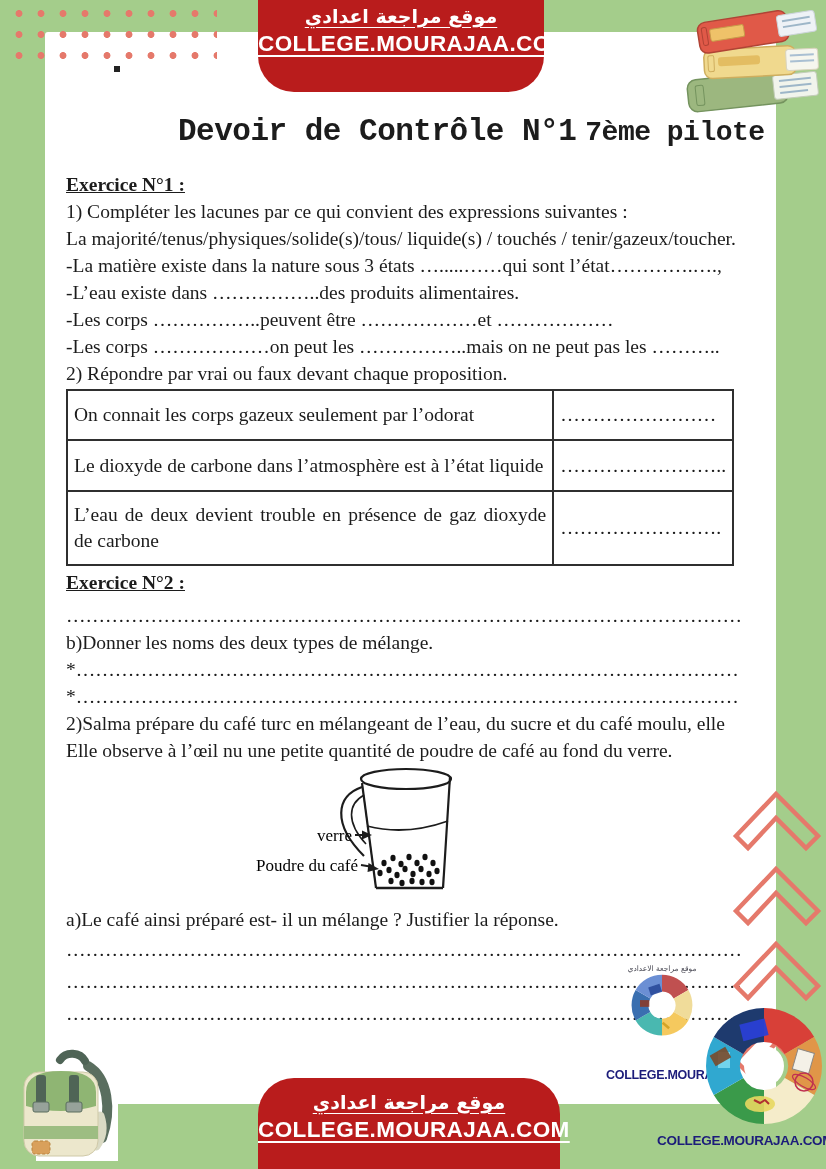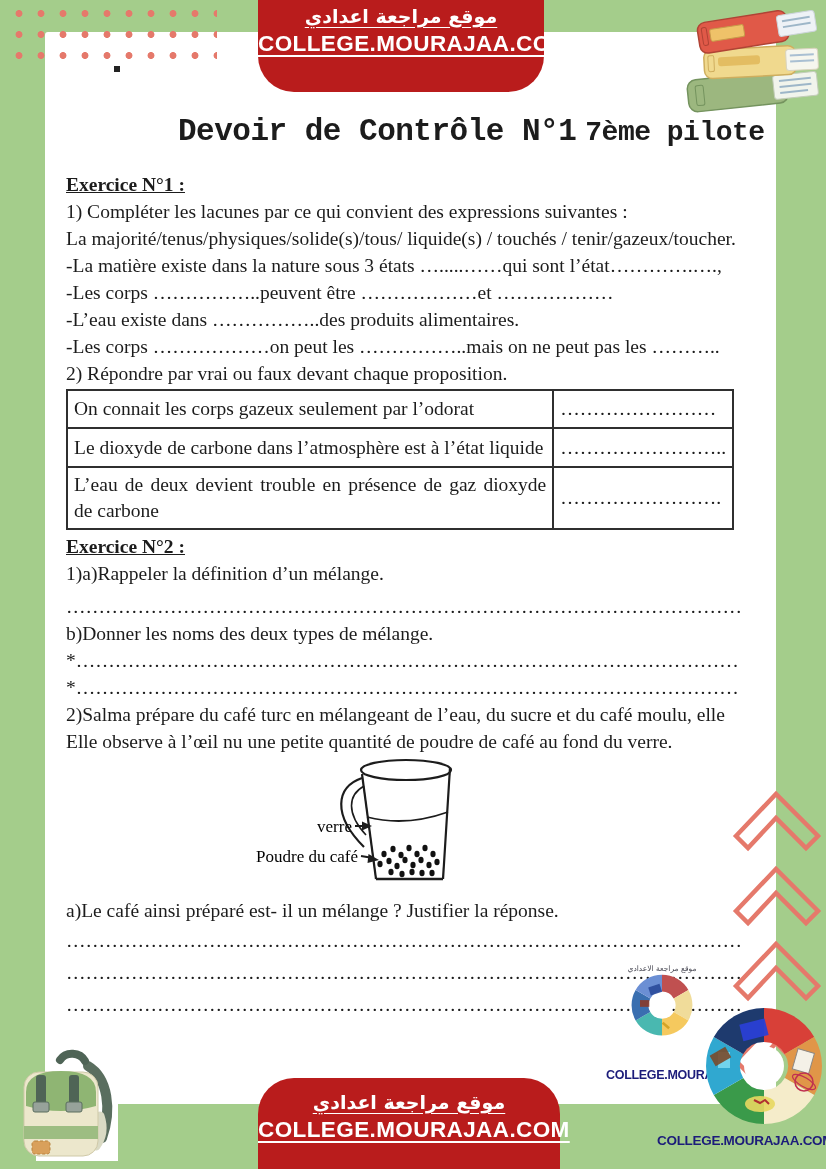--- a/index.html
+++ b/index.html
@@ -31,21 +31,21 @@
   .title .main{font-size:31px;letter-spacing:-0.5px;}
   .title .grade{font-size:28px;margin-left:9px;letter-spacing:-0.5px;}
 
   
   .content{position:absolute;left:66px;top:171px;width:674px;font-size:19.5px;line-height:27px;}
   .bold-h{font-weight:bold;text-decoration:underline;}
   .dotline{white-space:nowrap;overflow:hidden;}
   .txtline{white-space:nowrap;overflow:hidden;}
 
   table.tf{border-collapse:collapse;width:668px;margin:2px 0 3px 0;}
-  table.tf td{border:2px solid #2f2f2f;padding:4px 6px;font-size:19.5px;line-height:26px;vertical-align:middle;}
+  table.tf td{border:2px solid #2f2f2f;padding:10px 6px;font-size:19.5px;line-height:26px;vertical-align:middle;}
   td.stmt{width:482px;}
   td.stmt.just{text-align:justify;}
   td.ans{white-space:nowrap;overflow:hidden;}
   tr.r1 td{height:28px;}
   tr.r2 td{height:29px;margin-top:32px;}
   tr.r3 td{height:48px;}
 
   .figure-block{position:relative;height:142px;padding-left:188px;}
   .spacer6{height:6px;}
   .answers .dotline{line-height:30px;margin-top:2px;}
@@ -111,22 +111,22 @@
   <div class="title">
     <span class="main">Devoir de Contrôle N°1</span><span class="grade">7ème pilote</span>
   </div>
 
   <div class="content">
 
     <div class="bold-h">Exercice N°1 :</div>
     <div class="txtline">1) Compléter les lacunes par ce qui convient des expressions suivantes :</div>
     <div class="txtline">La majorité/tenus/physiques/solide(s)/tous/ liquide(s) / touchés / tenir/gazeux/toucher.</div>
     <div class="txtline">-La matière existe dans la nature sous 3 états ….....……qui sont  l’état………….….,</div>
+    <div class="txtline">-L’eau existe dans ……………..des produits alimentaires.</div>
     <div class="txtline">-Les corps ……………..peuvent être ………………et ………………</div>
-    <div class="txtline">-L’eau existe dans ……………..des produits alimentaires.</div>
     <div class="txtline">-Les corps ………………on peut les ……………..mais on ne peut pas les ………..</div>
     <div class="txtline">2) Répondre par vrai ou faux devant chaque proposition.</div>
 
     <table class="tf">
       <tbody>
           <tr class="r1">
         <td class="stmt">On connait les corps gazeux seulement par l’odorat</td>
         <td class="ans">……………………</td>
       </tr>
       <tr class="r2">
@@ -134,21 +134,20 @@
         <td class="ans">……………………..</td>
       </tr>
       <tr class="r3">
         <td class="stmt just">L’eau de deux devient trouble en présence de gaz dioxyde de carbone</td>
         <td class="ans">…………………….</td>
       </tr>
     </tbody>
       </table>
 
     <div class="bold-h">Exercice N°2 :</div>
-    <div class="txtline">1)a)Rappeler la définition d’un mélange.</div>
     <div class="spacer6"></div>
     <div class="dotline">……………………………………………………………………………………………………………………………</div>
     <div class="txtline">b)Donner les noms des deux types de mélange.</div>
     <div class="dotline">*………………………………………………………………………………………………………………………</div>
     <div class="dotline">*………………………………………………………………………………………………………………………</div>
     <div class="txtline">2)Salma prépare du café turc en mélangeant de l’eau, du sucre et du café moulu, elle</div>
     <div class="txtline">Elle observe à l’œil nu une petite quantité de poudre de café au fond du verre.</div>
 
     <div class="figure-block">
       <svg width="240" height="142" viewBox="0 0 240 142">

